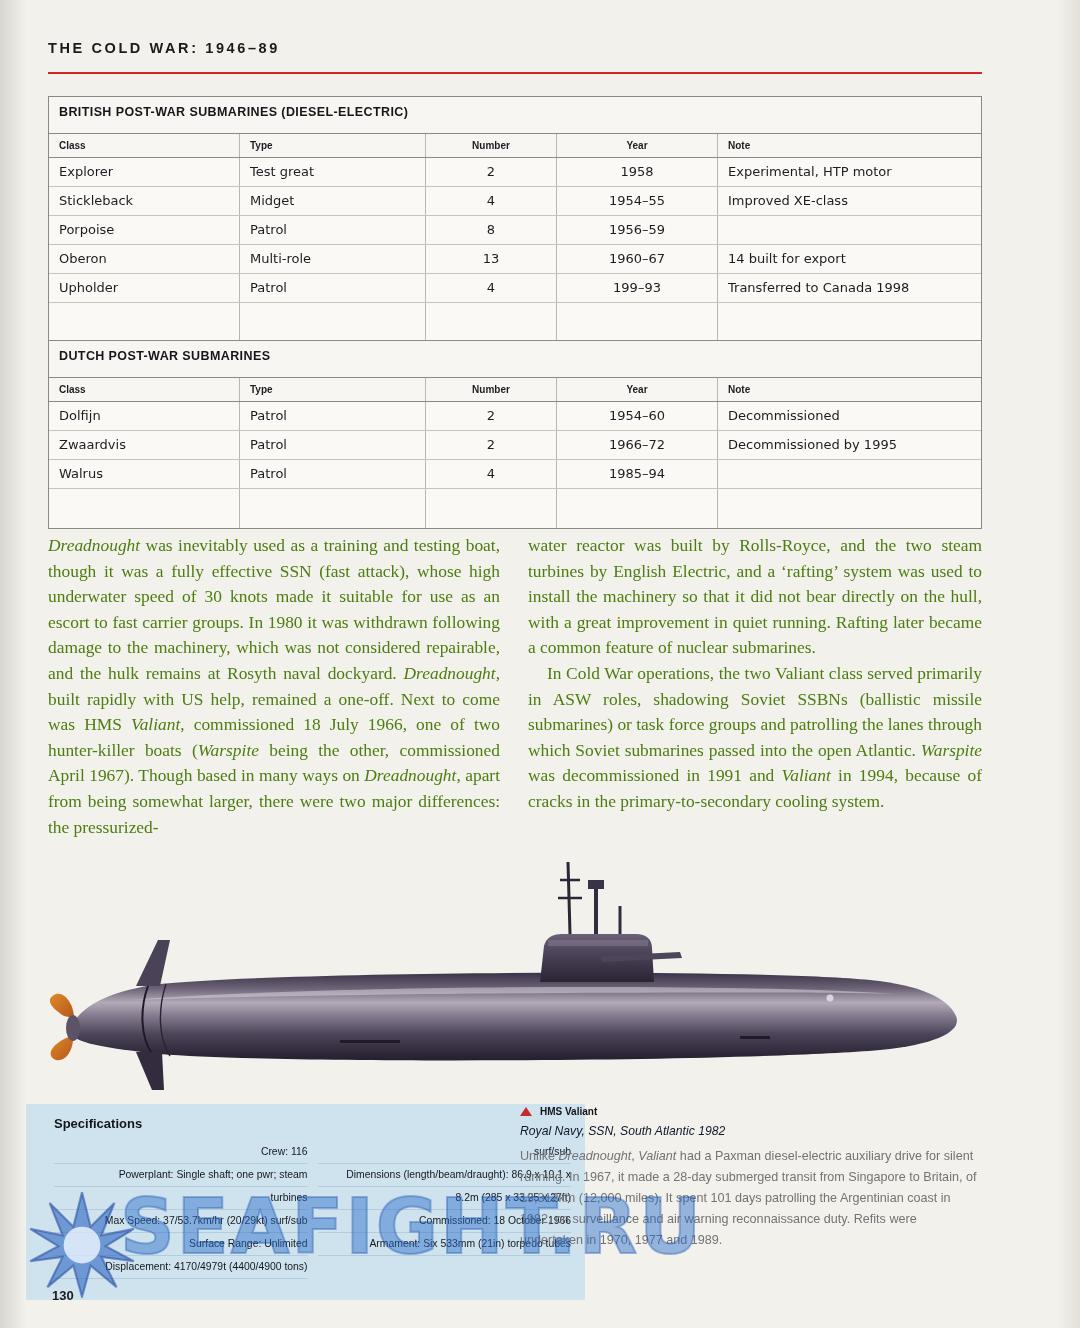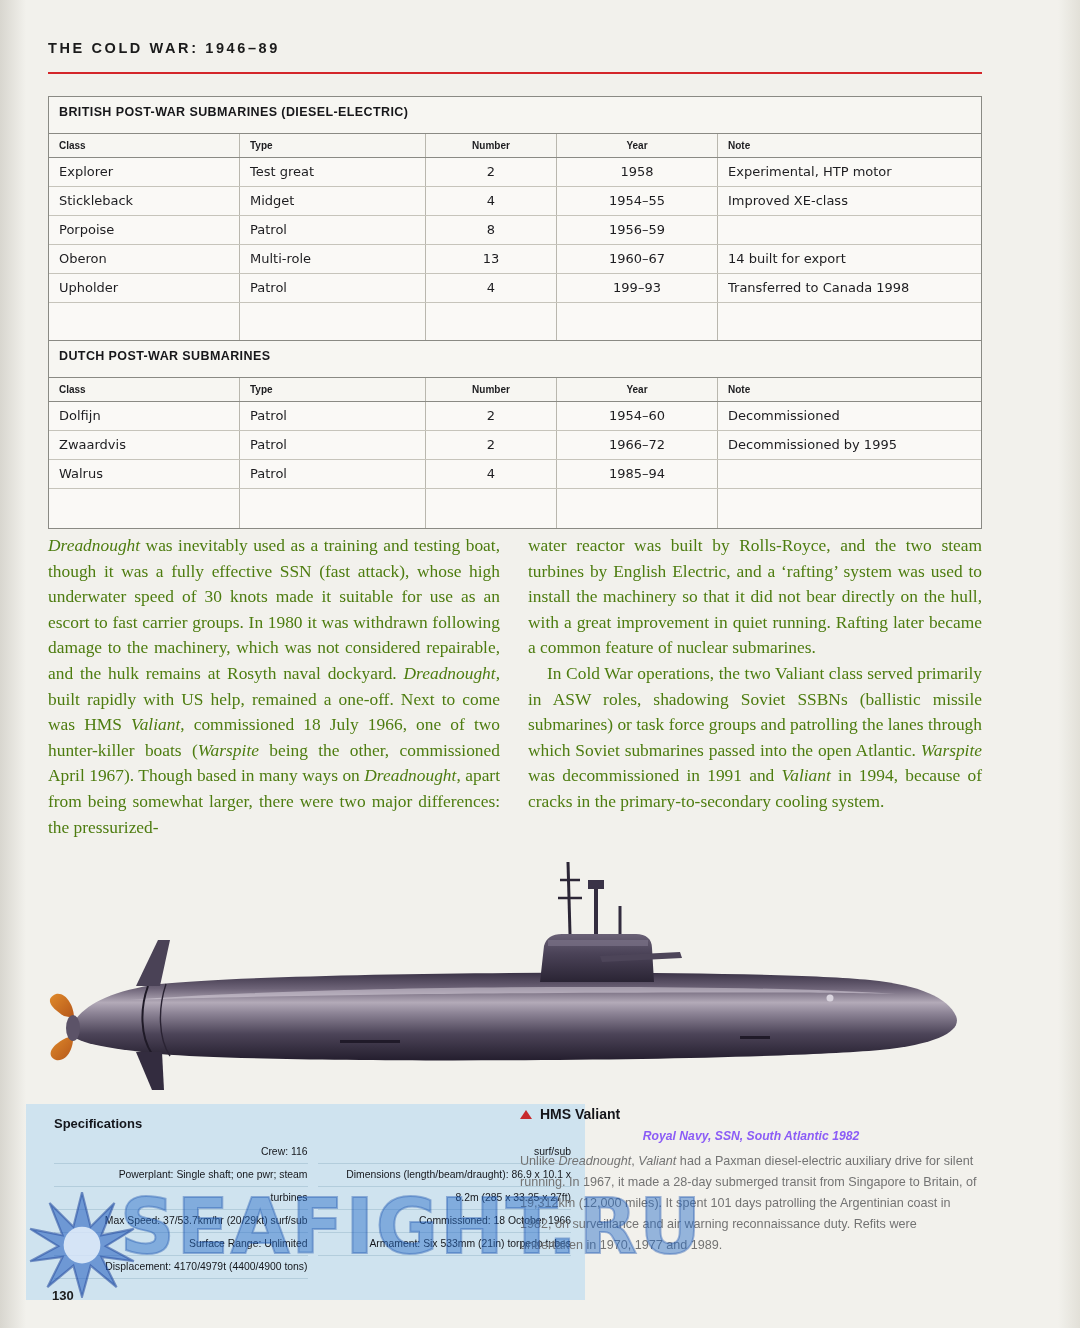--- a/index.html
+++ b/index.html
@@ -179,31 +179,30 @@
     gap: 8px;
     margin-bottom: 7px;
   }
   .tri {
     width: 0; height: 0;
     border-left: 6px solid transparent;
     border-right: 6px solid transparent;
     border-bottom: 9px solid #c7292d;
   }
   .cap-title {
-    font-size: 14px;
+    font-size: 10px;
     font-weight: bold;
     color: #141419;
   }
   .cap-sub {
     font-size: 12.2px;
-    font-weight: bold;
+    font-weight: normal;
     font-style: italic;
-    color: #8b5cf6;
+    color: #0f172a;
     margin-bottom: 8px;
-    text-align: center;
   }
   .cap-body {
     font-size: 12.6px;
     line-height: 21px;
     color: #737373;
     text-align: left;
   }
 
   
   .folio {

